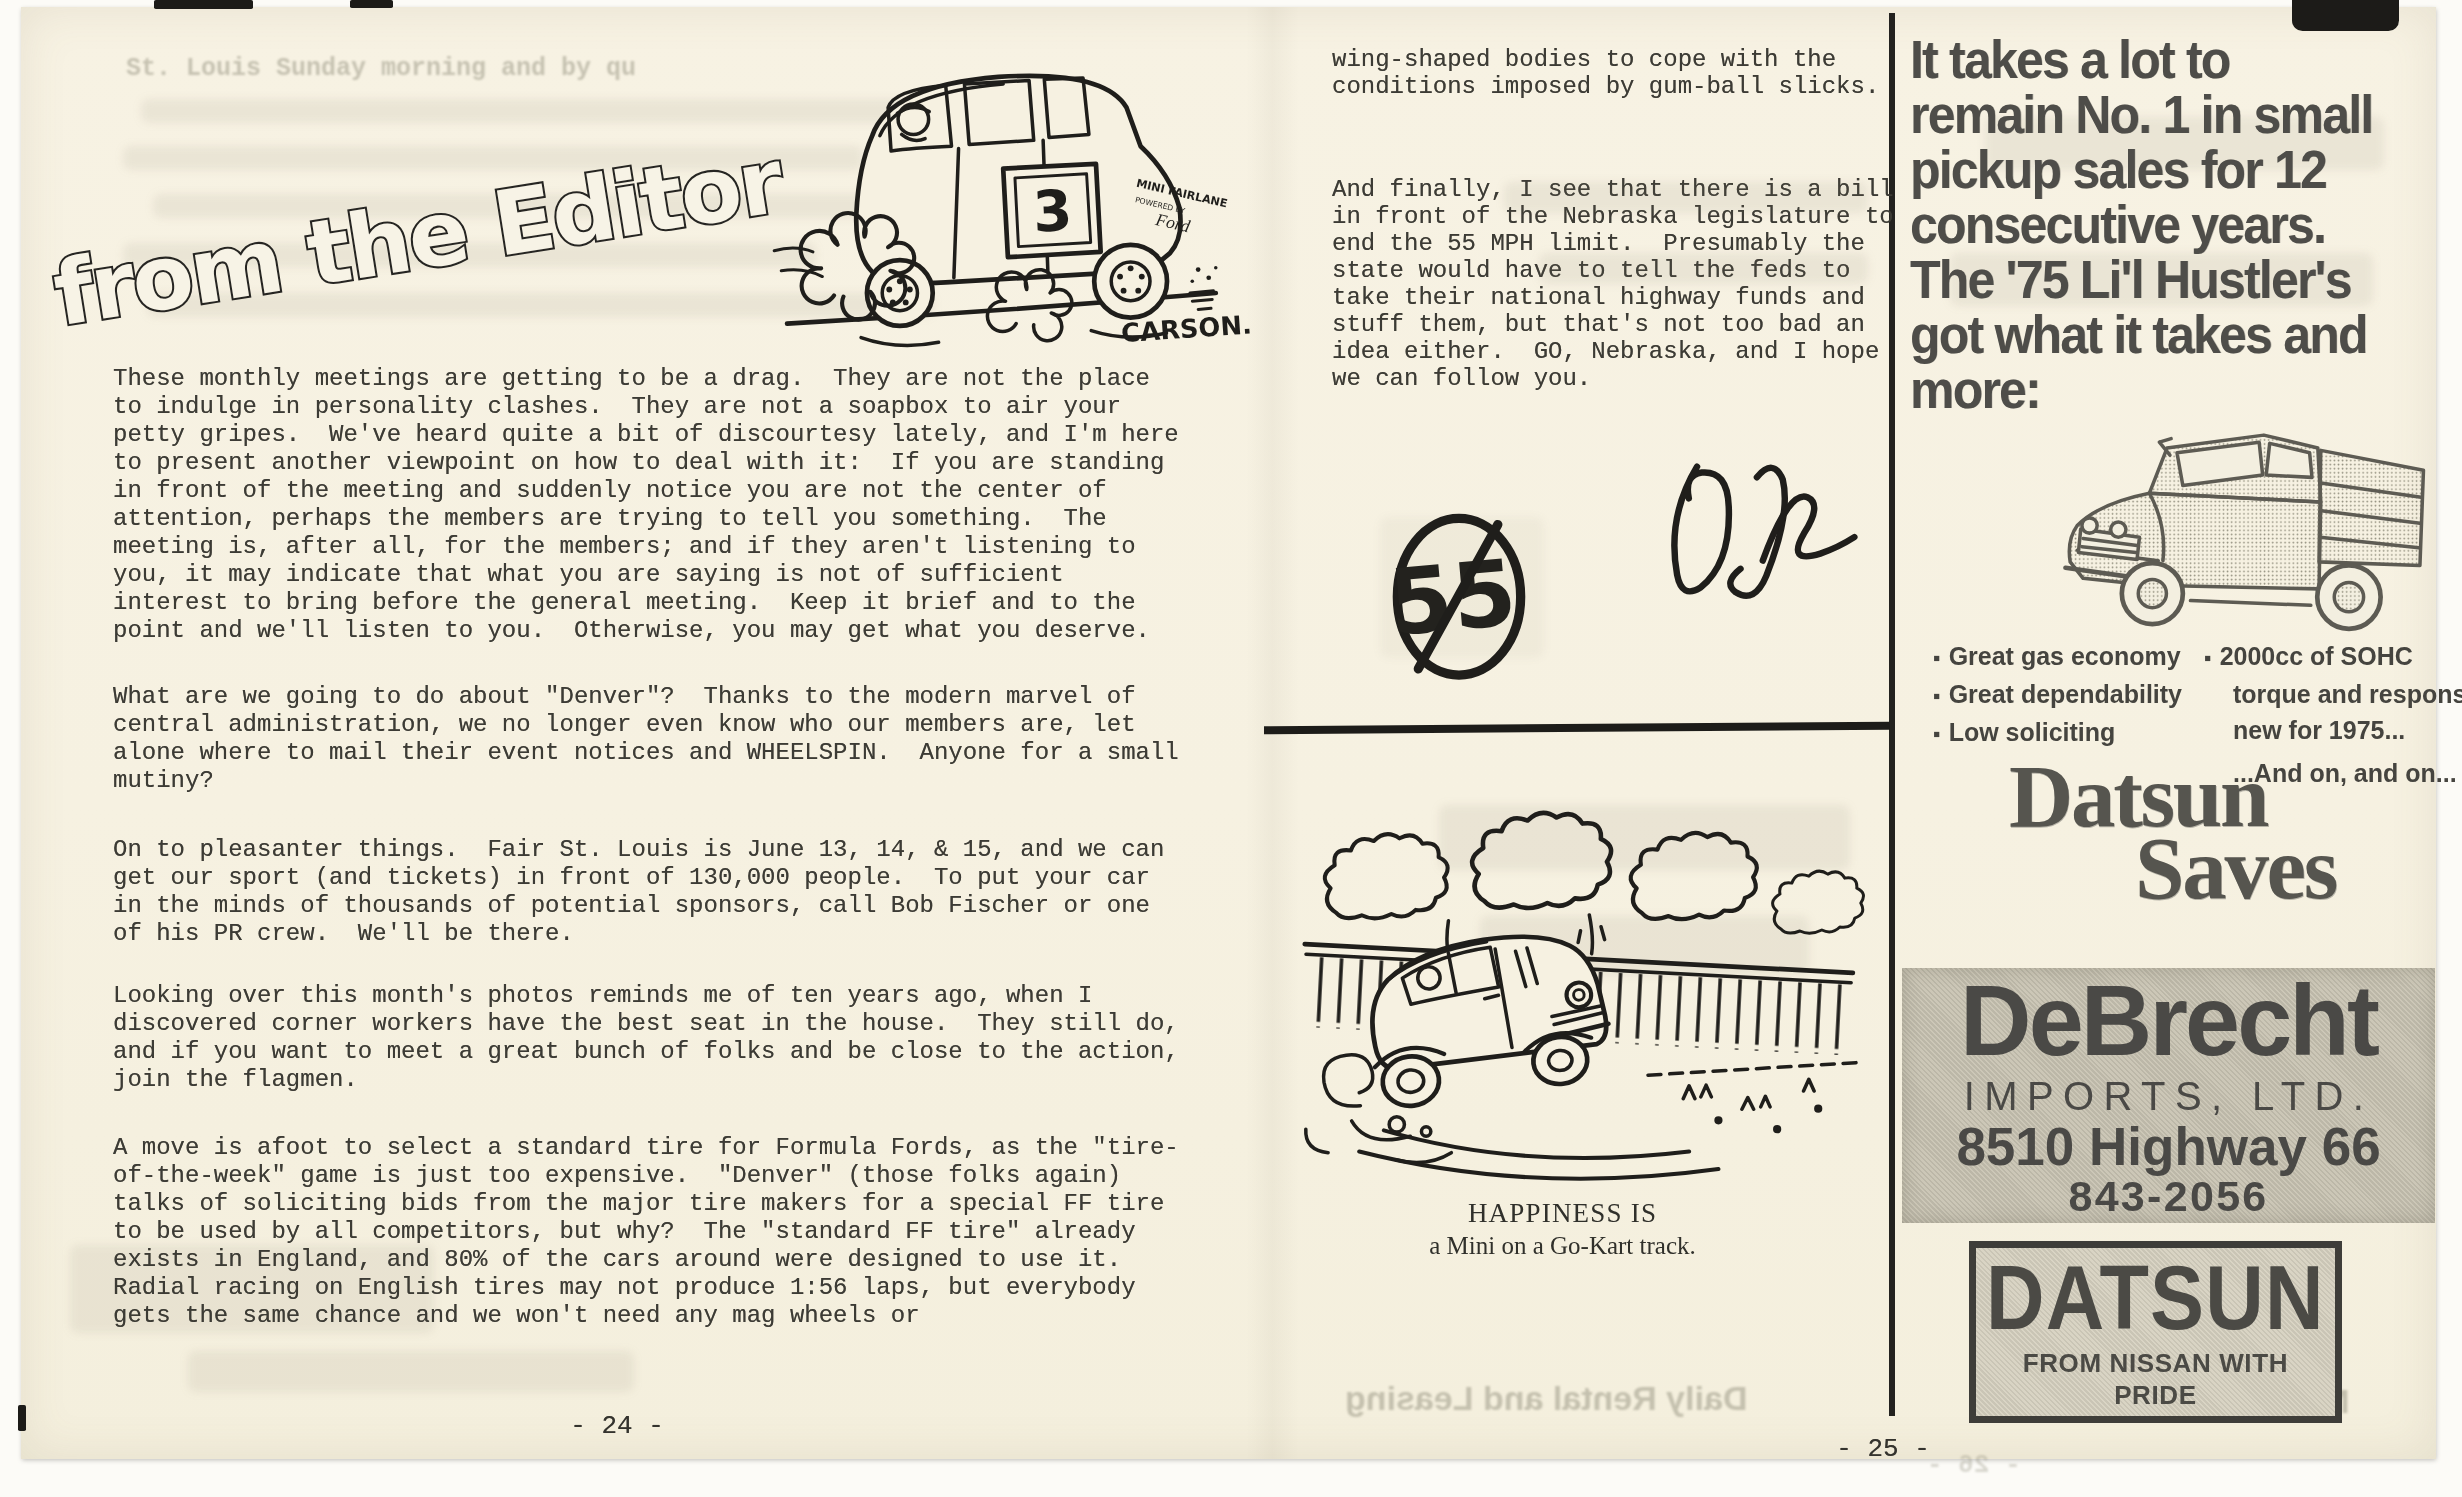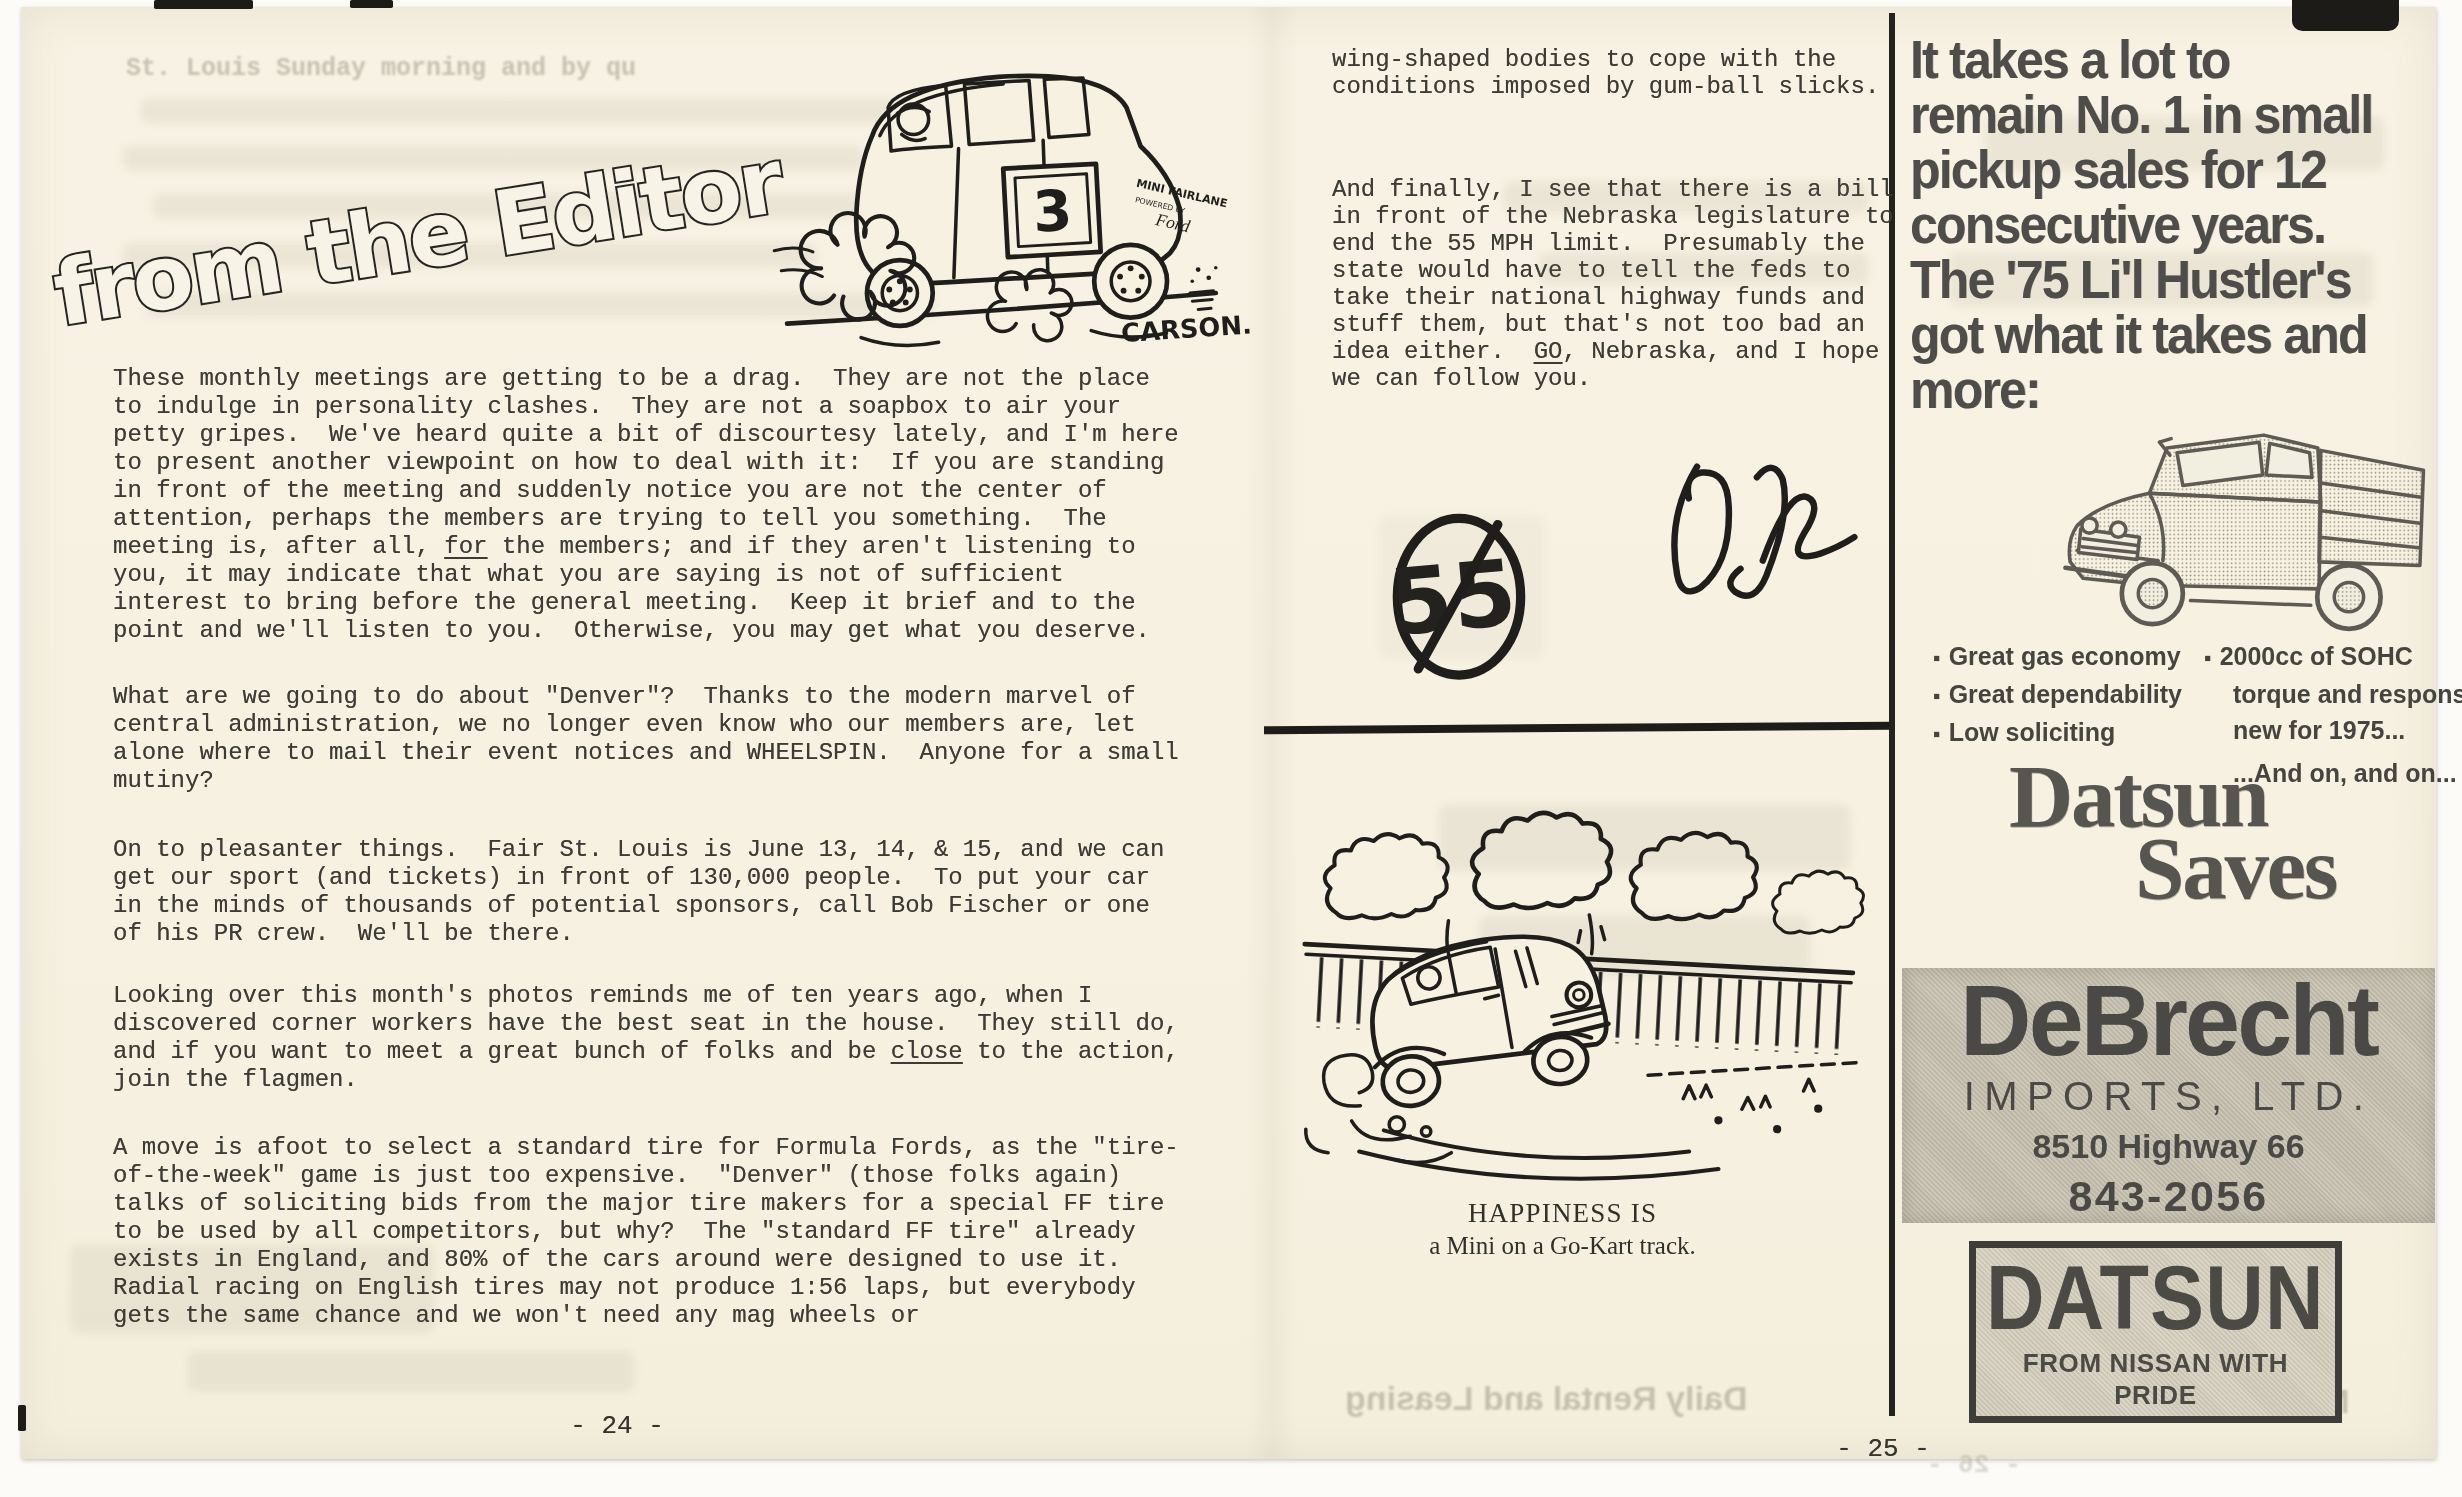--- a/index.html
+++ b/index.html
@@ -17,21 +17,21 @@
     background:linear-gradient(90deg,rgba(0,0,0,0) 0%,rgba(90,80,55,.05) 50%,rgba(0,0,0,0) 100%);}
   .speck{position:absolute;background:#1c1b18;border-radius:1.8px;}
 
   
   .tw{
     position:absolute;font-family:"Liberation Mono",monospace;
     font-size:24px;line-height:28px;color:#3c3b35;
     white-space:pre-wrap;letter-spacing:0px;
     text-shadow:0 0 0.6px rgba(40,38,30,.55);
   }
-  .u{text-decoration:underline;text-decoration-thickness:2.3px;text-underline-offset:4.1px;text-align:center;}
+  .u{text-decoration-thickness:2.3px;text-underline-offset:4.1px;text-align:center;}
 
   
   #title-svg{position:absolute;left:41px;top:65px;width:858px;height:311px;overflow:visible;}
   #title-svg text{
     font-family:"DejaVu Sans",sans-serif;font-weight:bold;
     fill:#f7f3e6;stroke:#262522;stroke-width:7px;paint-order:stroke;letter-spacing:-4px;
   }
 
   
   .ink{stroke:#1f1e1b;fill:none;stroke-linecap:round;stroke-linejoin:round;}
@@ -67,21 +67,21 @@
   #logo-word2{margin-top:-16.4px;margin-left:126px;}
 
   #dealer-block{
     position:absolute;left:1902px;top:968px;width:533px;height:255px;text-align:center;color:#4a4946;
     background:#ccc7b7;
     background-image:repeating-linear-gradient(45deg,rgba(90,88,76,.14) 0 1.8px,rgba(0,0,0,0) 1.8px 3.5px);
     box-shadow:inset 0 0 17.6px rgba(80,75,60,.25);
   }
   #dealer-name{font-size:99px;line-height:103px;font-weight:bold;letter-spacing:-2.9px;transform:scaleY(1.02);}
   #dealer-type{font-size:40px;line-height:51px;font-weight:normal;letter-spacing:9.4px;}
-  #dealer-address{font-size:34px;line-height:49px;font-weight:bold;}
+  #dealer-address{font-size:53px;line-height:49px;font-weight:bold;}
   #dealer-phone{font-size:43px;line-height:51px;font-weight:bold;letter-spacing:2.3px;}
 
   #datsun-badge{
     position:absolute;left:1969px;top:1241px;width:347px;border:7.6px solid #3e3d39;text-align:center;
     background:#d9d4c4;
     background-image:repeating-linear-gradient(45deg,rgba(90,88,76,.12) 0 1.8px,rgba(0,0,0,0) 1.8px 3.5px);
     padding:3.5px 5.9px 5.9px 5.9px;color:#4b4a45;
   }
   #badge-name{font-size:81px;line-height:82px;font-weight:900;letter-spacing:1.2px;transform:scaleY(1.12);transform-origin:center top;}
   #badge-tagline{font-size:26px;line-height:32px;font-weight:bold;letter-spacing:0.6px;margin-top:13px;}

